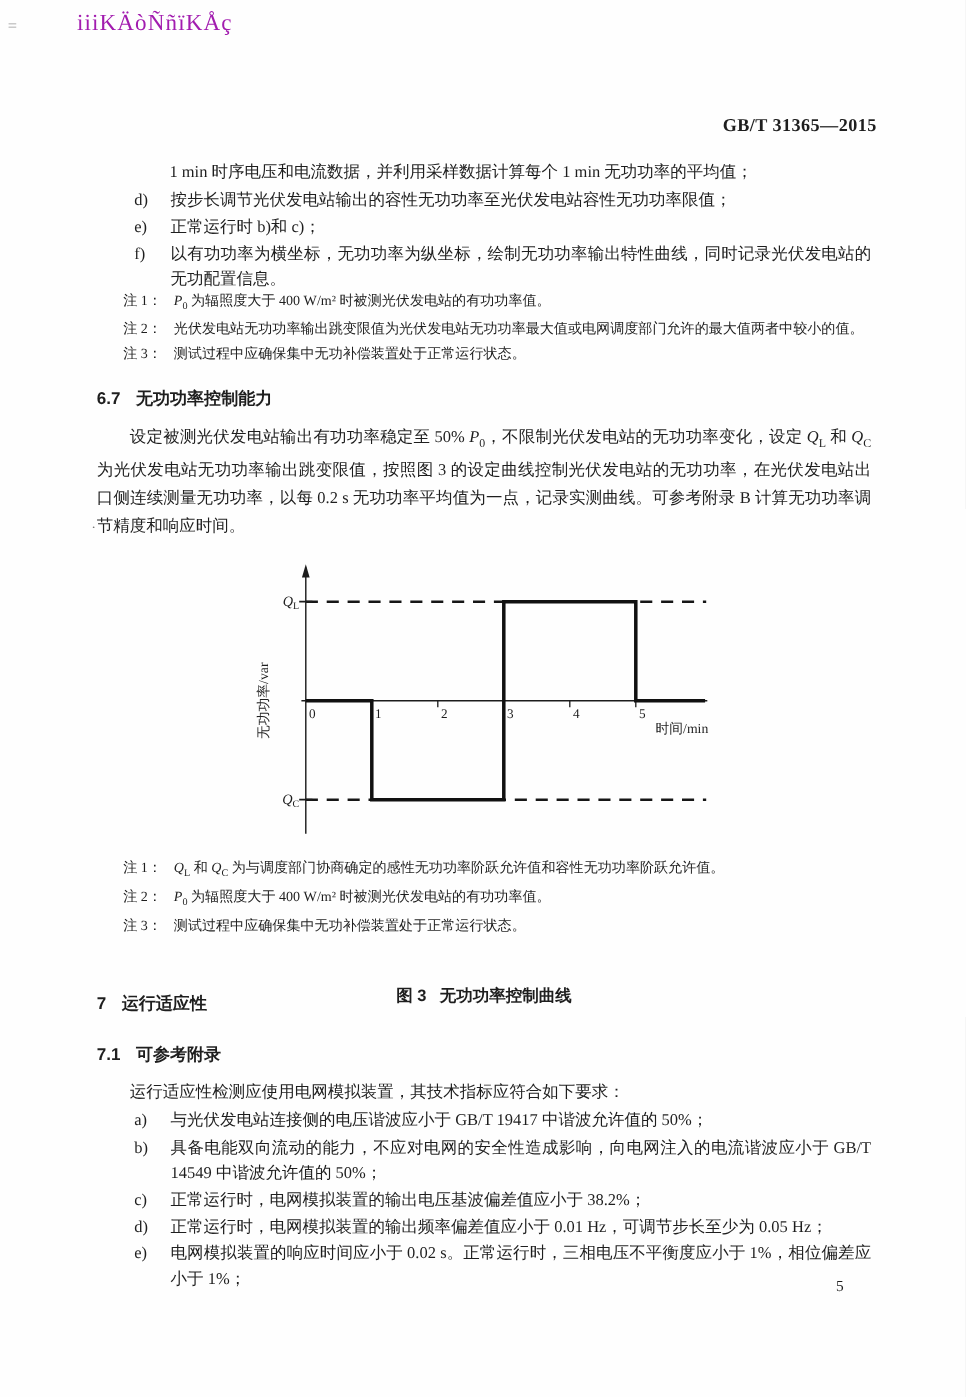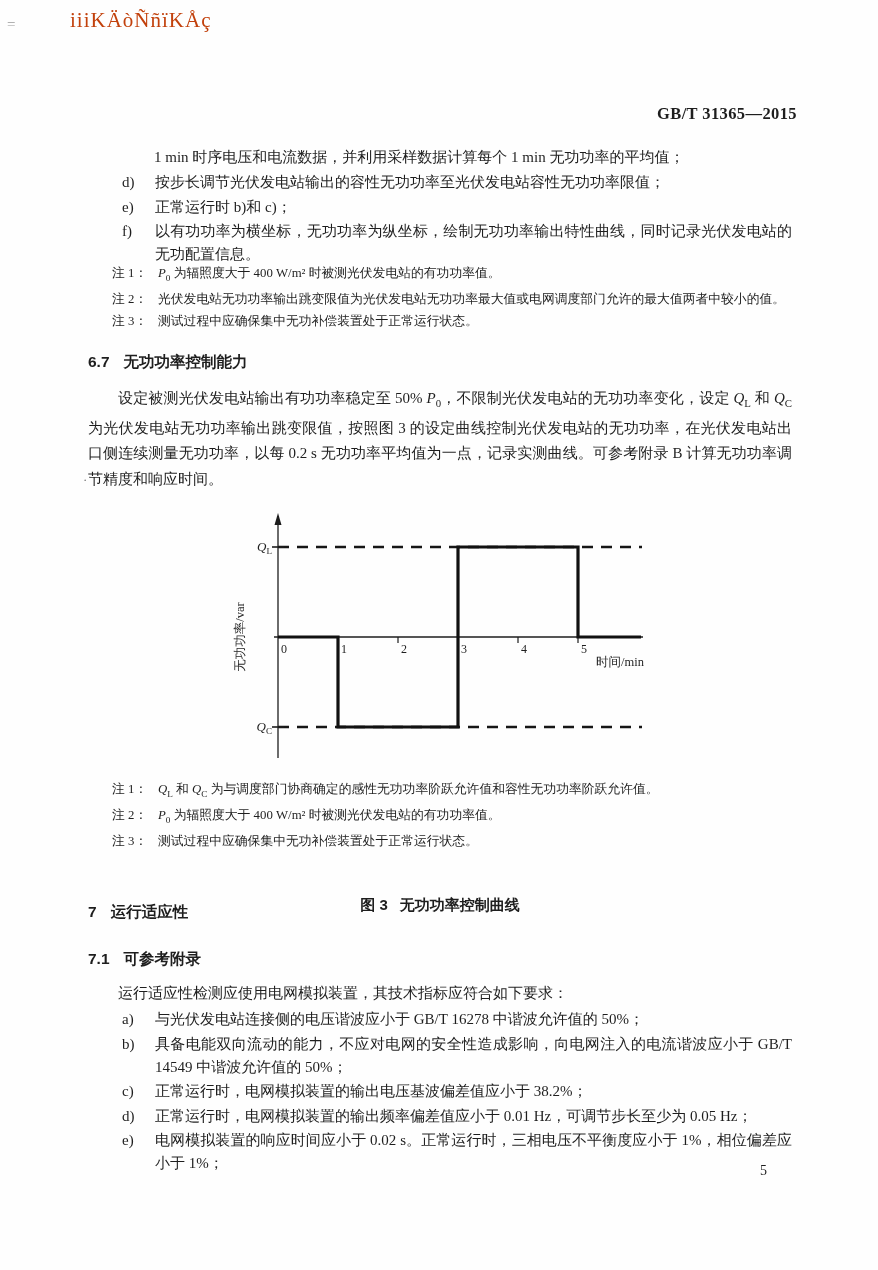--- a/index.html
+++ b/index.html
@@ -4,21 +4,21 @@
 <style>
   html,body{margin:0;padding:0;background:#e8e8e8;}
   .page{
     position:relative;width:878px;height:1270px;margin:0 auto;
     background:#fefefe;overflow:hidden;
     font-family:"Liberation Serif","DejaVu Serif",serif;
     color:#1e1e1e;font-size:15px;
   }
   .abs{position:absolute;}
   .wm-eq{left:7px;top:16px;font-size:15px;color:#9a9a9a;}
-  .wm{left:70px;top:8px;font-size:21px;color:#c2410c;letter-spacing:1px;}
+  .wm{left:70px;top:8px;font-size:21px;color:#a21caf;letter-spacing:1px;}
   .docnum{left:657px;top:104px;font-size:16.5px;font-weight:bold;letter-spacing:.4px;}
   .col{left:88px;top:0;width:704px;}
   .cont-line{top:146px;left:66px;width:630px;line-height:23px;}
   .items1{top:171px;left:0;width:704px;}
   .items2{top:1008px;left:0;width:704px;}
   .li{position:relative;padding-left:67px;text-align:justify;line-height:23px;margin-bottom:1.5px;}
   .li .mk{position:absolute;left:34px;top:0;}
   .notes1{top:264px;left:0;width:704px;}
   .fignotes{top:780px;left:0;width:704px;}
   .note{position:relative;padding-left:70px;text-align:justify;font-size:12.8px;line-height:19px;margin-bottom:2.5px;}
@@ -152,21 +152,21 @@
 
     <div class="abs h-sec h71">
       <span class="num">7.1</span><span>可参考附录</span>
     </div>
 
     <div class="abs para intro">运行适应性检测应使用电网模拟装置，其技术指标应符合如下要求：</div>
 
     <div class="abs items2">
       <div class="li">
         <span class="mk">a)</span>
-        <span>与光伏发电站连接侧的电压谐波应小于 GB/T 16278 中谐波允许值的 50%；</span>
+        <span>与光伏发电站连接侧的电压谐波应小于 GB/T 19417 中谐波允许值的 50%；</span>
       </div>
       <div class="li">
         <span class="mk">b)</span>
         <span>具备电能双向流动的能力，不应对电网的安全性造成影响，向电网注入的电流谐波应小于 GB/T 14549 中谐波允许值的 50%；</span>
       </div>
       <div class="li">
         <span class="mk">c)</span>
         <span>正常运行时，电网模拟装置的输出电压基波偏差值应小于 38.2%；</span>
       </div>
       <div class="li">

